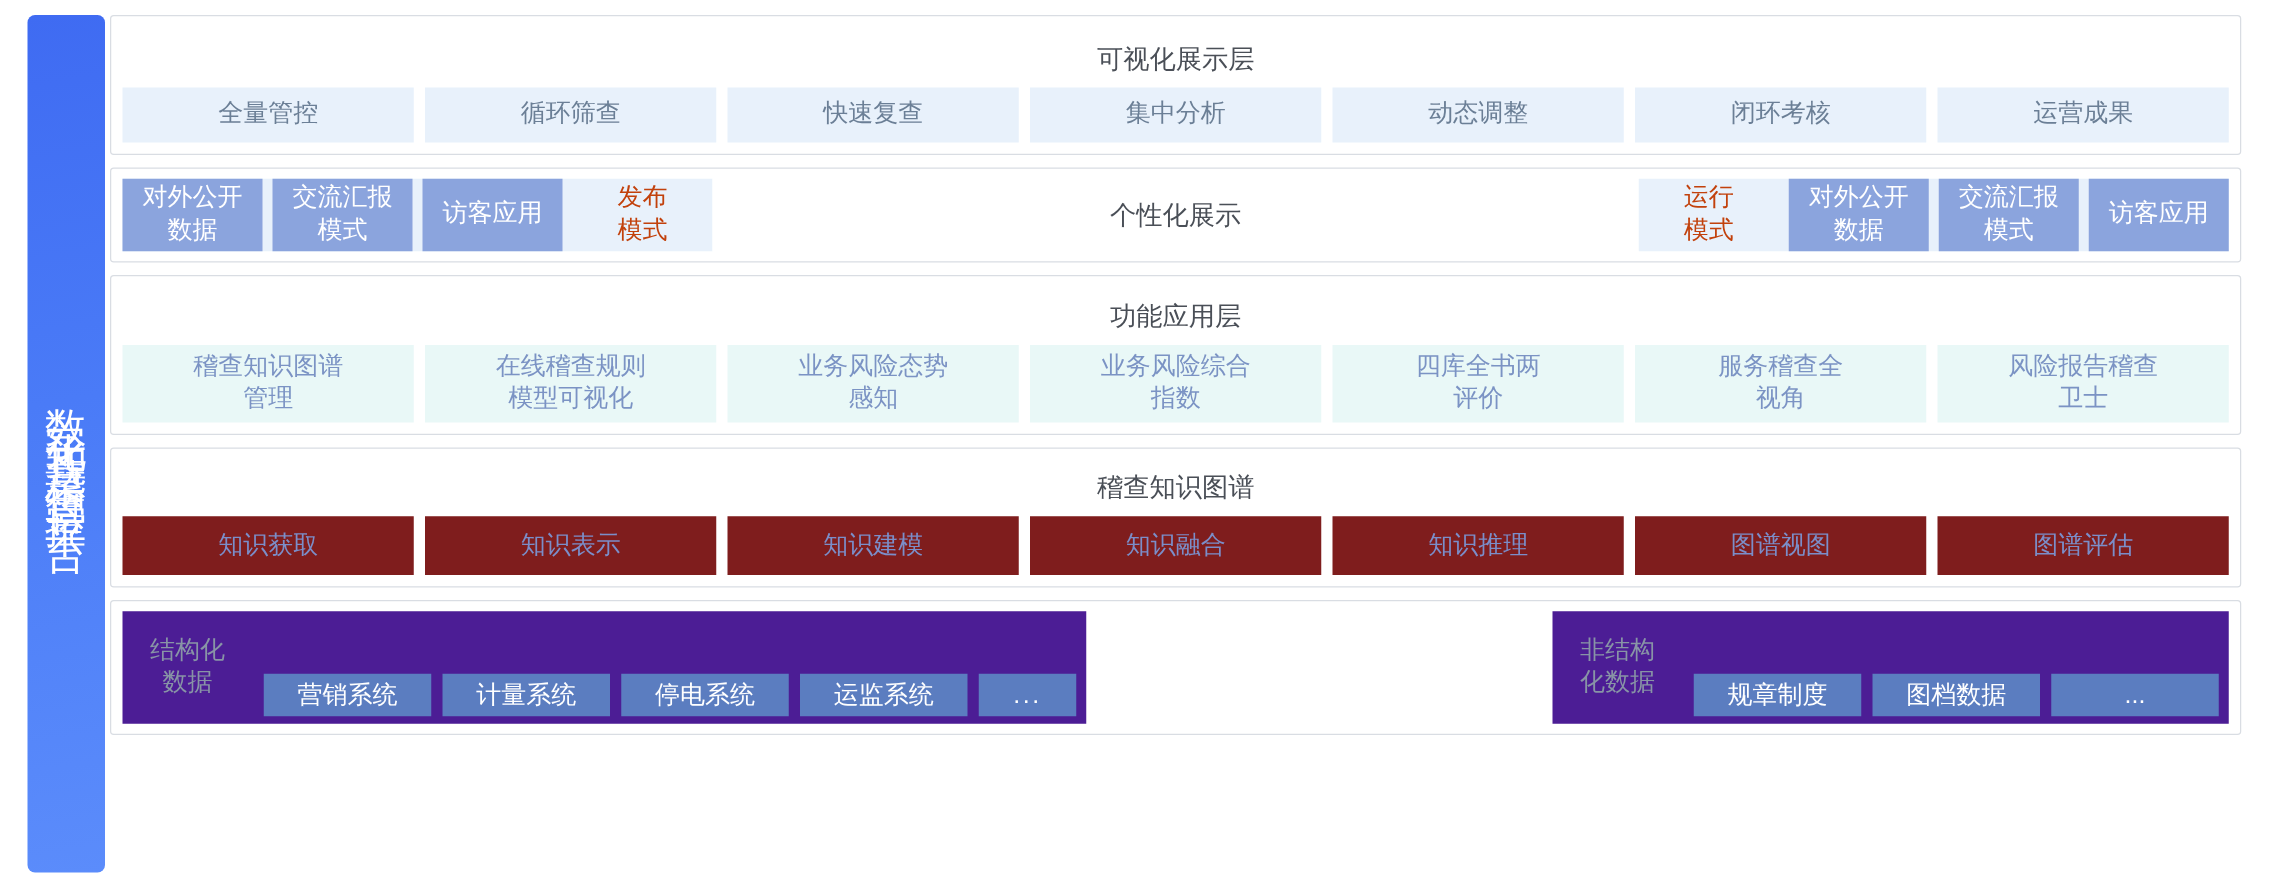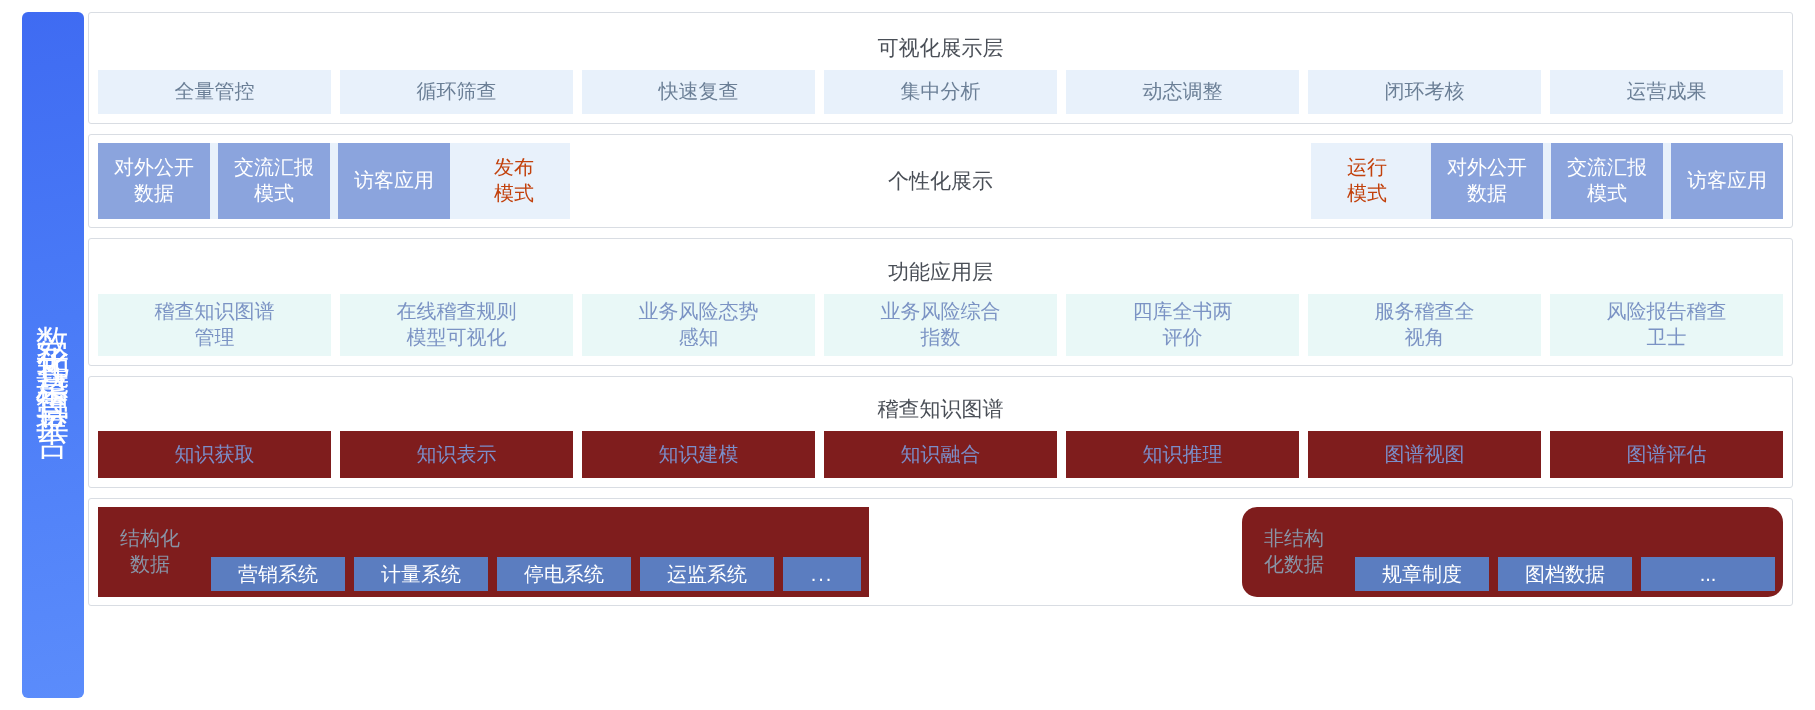--- a/index.html
+++ b/index.html
@@ -99,21 +99,21 @@
   
   .layer-vis { height: 112px; }
   .layer-vis .chip {
     background: #e8f1fb;
     color: #6b7f96;
     height: 44px;
   }
 
   
   .layer-mode {
-    height: 94px;
+    height: 76px;
     justify-content: center;
     padding: 0;
   }
   .mode-row {
     display: flex;
     align-items: stretch;
     height: 100%;
     padding: 8px 9px;
     box-sizing: border-box;
     gap: 0;
@@ -183,27 +183,27 @@
     display: flex;
     align-items: stretch;
     height: 100%;
     padding: 8px 9px;
     box-sizing: border-box;
     gap: 20px;
   }
   .data-group {
     display: flex;
     align-items: stretch;
-    background: #7f1d1d;
+    background: #4c1d95;
     padding: 6px 8px 6px 0;
     gap: 9px;
     box-sizing: border-box;
   }
   .data-group.structured { flex: 0 0 auto; }
-  .data-group.unstructured { flex: 0 0 auto; border-radius: 15px; }
+  .data-group.unstructured { flex: 0 0 auto; }
   .data-group-label {
     display: flex;
     align-items: center;
     justify-content: center;
     text-align: center;
     font-size: 20px;
     line-height: 1.28;
     color: #8894a6;
     padding: 0 16px;
     width: 104px;

